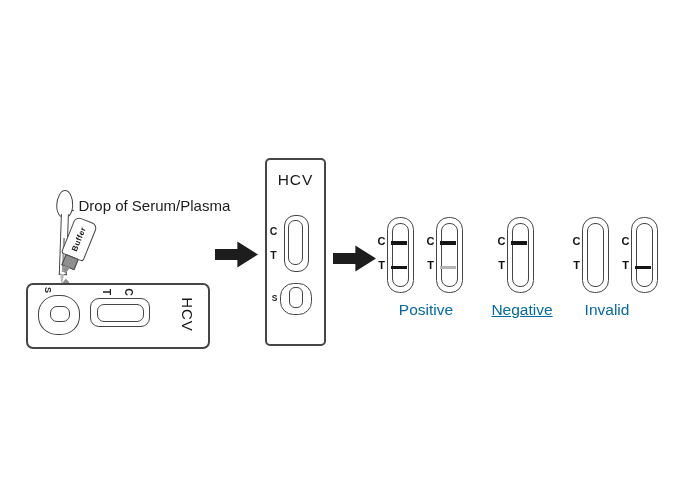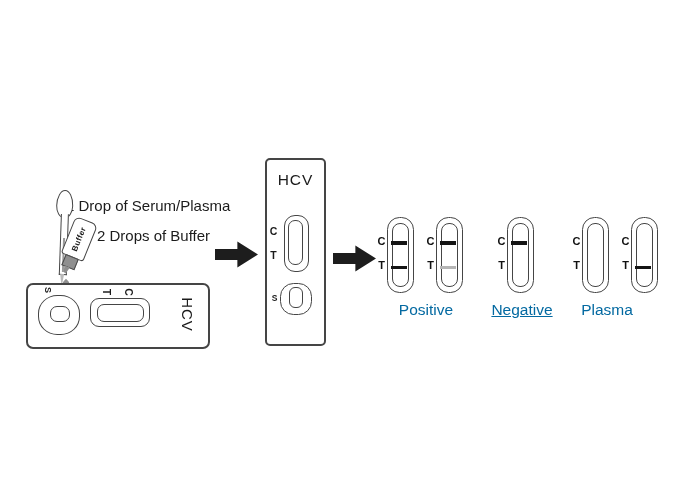--- a/index.html
+++ b/index.html
@@ -84,21 +84,20 @@
       border:1.4px solid var(--c-outline,#454545);border-radius:8px;}
   .line{position:absolute;left:3px;width:16px;height:3.5px;}
   .rlabel{position:absolute;top:84px;font-size:15.5px;text-align:center;color:#0369a1;}
 </style>
 </head>
 <body>
 
 <div class="canvas">
 
   <div class="txt" style="left:66px;top:197px;">1 Drop of Serum/Plasma</div>
-  <div class="txt" style="left:97px;top:227px;">2 Drops of Buffer</div>
 
   <div class="pipette">
     <div class="bulb"></div>
     <div class="stem"></div>
     <div class="liquid"></div>
     <div class="ptip"></div>
   </div>
 
   <div class="bottle">
     <div class="bbody">
@@ -186,16 +185,16 @@
         </div>
         <div class="unit" style="left: 49px;">
           <span class="ctlab" style="top: 18px;">C</span>
           <span class="ctlab" style="top: 42px;">T</span>
           <div class="capsule">
             <div class="cap-in"></div>
             <div class="line" style="top: 47.5px; background: var(--c-line_strong,#141414);"></div>
           </div>
         </div>
       </div>
-    <div class="rlabel" style="left:-14px;width:98px;">Plasma</div>
+    <div class="rlabel" style="left:-14px;width:98px;">Invalid</div>
   </div>
 
 </div>
 
 </body></html>

